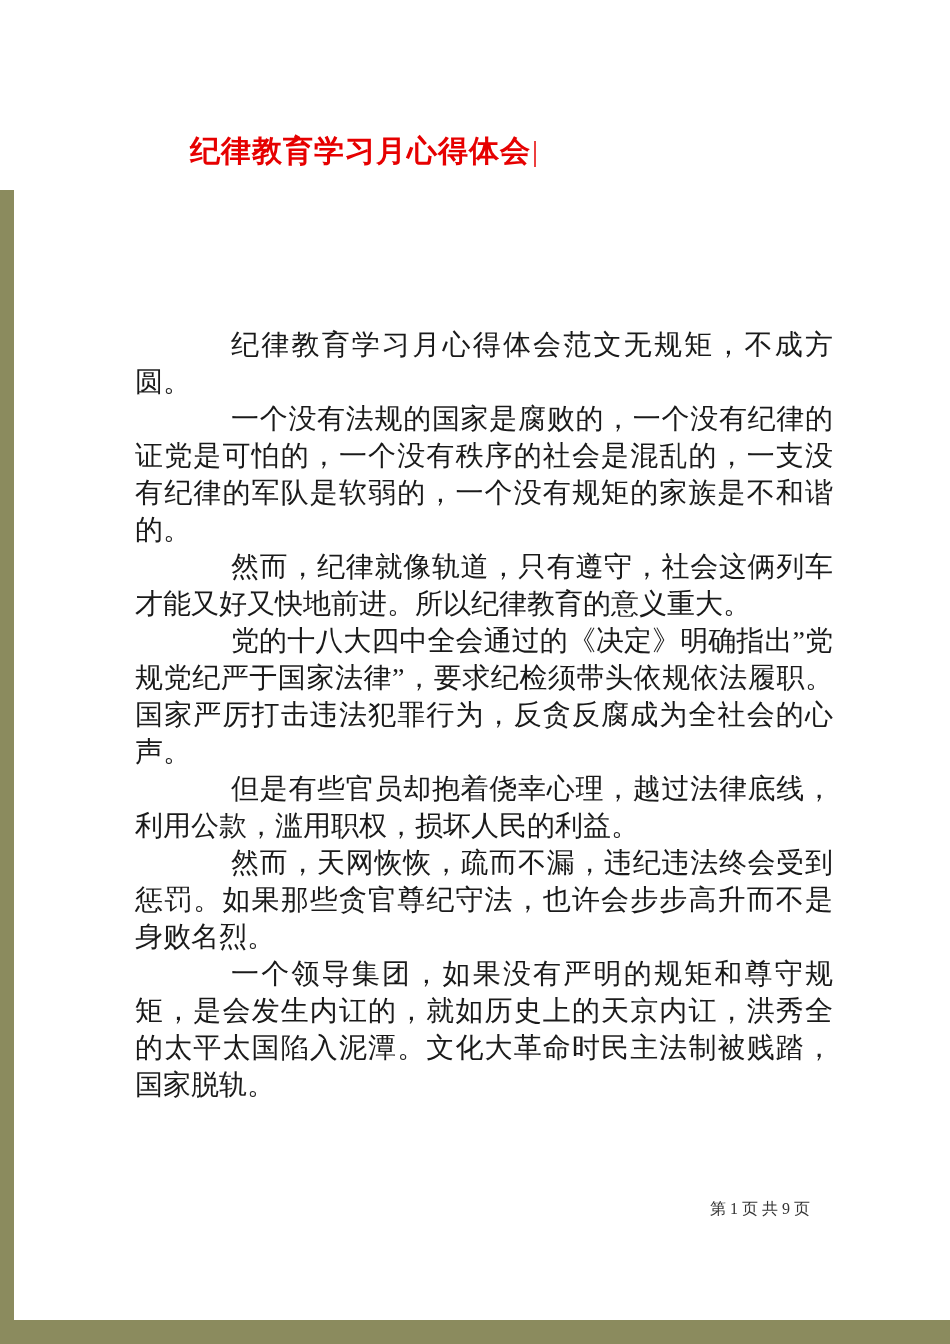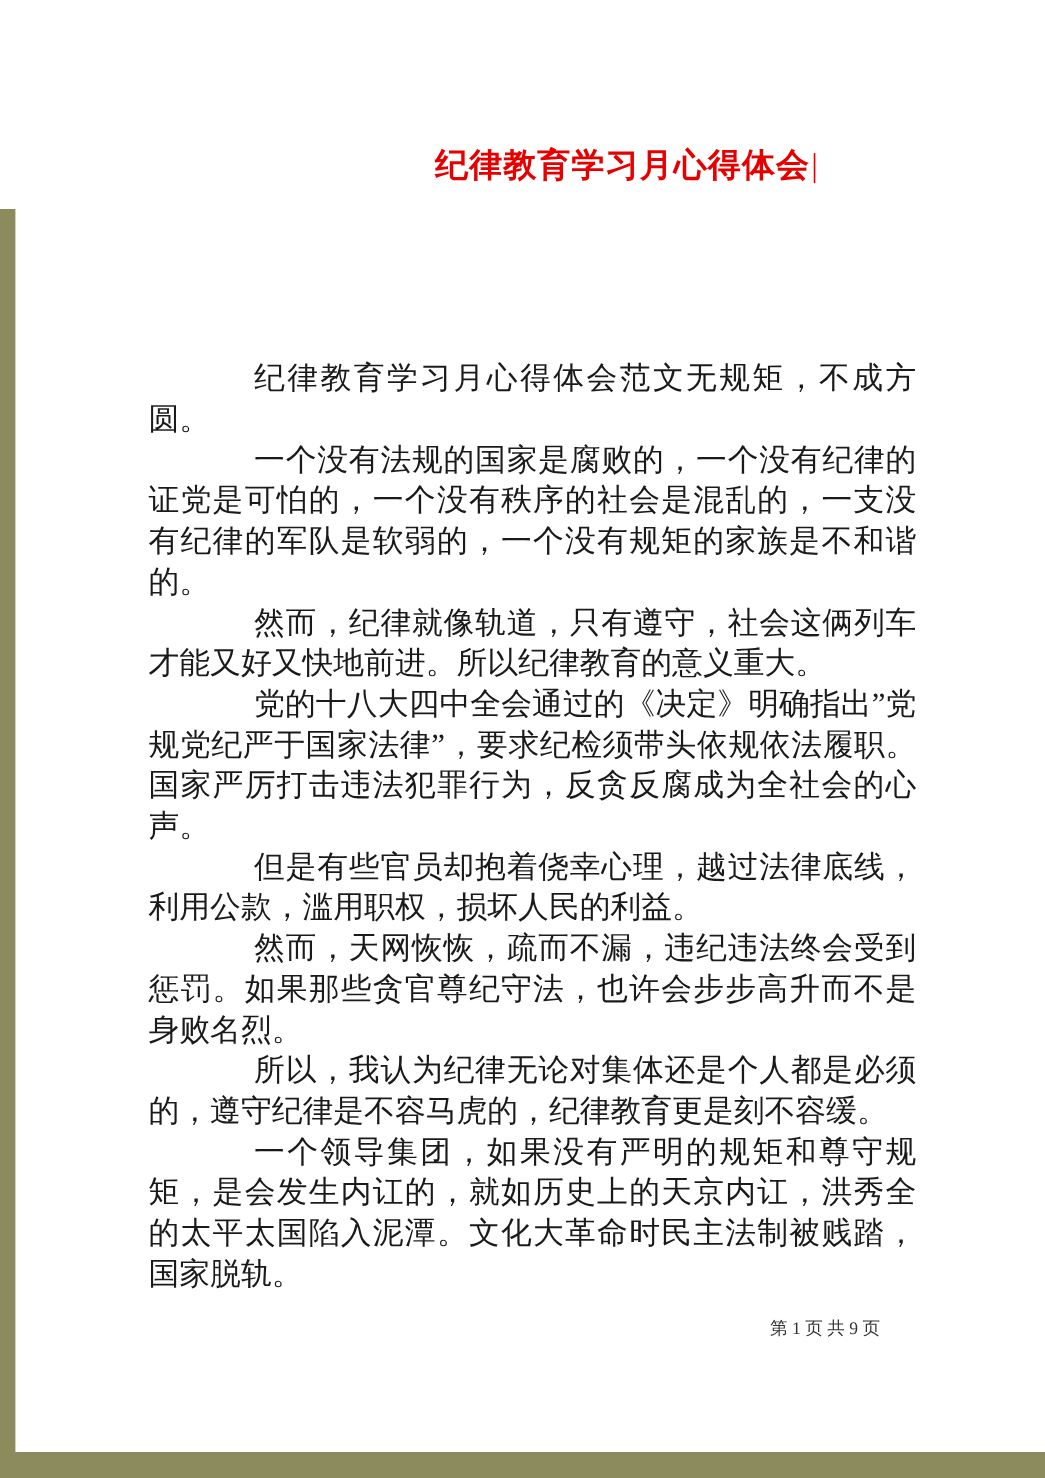--- a/index.html
+++ b/index.html
@@ -30,21 +30,21 @@
     width: 950px;
     height: 24px;
     background: #8b8b5e;
   }
   .title {
     position: absolute;
     top: 131px;
     left: 190px;
     width: 760px;
     margin: 0;
-    text-align: center;
+    text-align: left;
     font-size: 30px;
     line-height: 40px;
     font-weight: bold;
     color: #e60000;
     letter-spacing: 1px;
     white-space: nowrap;
   }
   .title .cursor {
     font-weight: normal;
     margin-left: 1px;
@@ -65,40 +65,39 @@
     text-indent: 96px;
   }
   .footer {
     position: absolute;
     top: 1199px;
     left: 700px;
     width: 110px;
     font-size: 16px;
     line-height: 20px;
     color: #333333;
-    text-align: left;
+    text-align: right;
     white-space: nowrap;
   }
 </style>
 </head>
 <body>
 
 <div class="page">
 
   <div class="border-left"></div>
   <div class="border-bottom"></div>
 
   <h1 class="title"><span>纪律教育学习月心得体会</span><span class="cursor">|</span></h1>
 
   <div class="content">
     <p>纪律教育学习月心得体会范文无规矩，不成方圆。</p>
     <p>一个没有法规的国家是腐败的，一个没有纪律的证党是可怕的，一个没有秩序的社会是混乱的，一支没有纪律的军队是软弱的，一个没有规矩的家族是不和谐的。</p>
     <p>然而，纪律就像轨道，只有遵守，社会这俩列车才能又好又快地前进。所以纪律教育的意义重大。</p>
     <p>党的十八大四中全会通过的《决定》明确指出”党规党纪严于国家法律”，要求纪检须带头依规依法履职。国家严厉打击违法犯罪行为，反贪反腐成为全社会的心声。</p>
     <p>但是有些官员却抱着侥幸心理，越过法律底线，利用公款，滥用职权，损坏人民的利益。</p>
     <p>然而，天网恢恢，疏而不漏，违纪违法终会受到惩罚。如果那些贪官尊纪守法，也许会步步高升而不是身败名烈。</p>
-    <p>所以，我认为纪律无论对集体还是个人都是必须的，遵守纪律是不容马虎的，纪律教育更是刻不容缓。</p>
     <p>一个领导集团，如果没有严明的规矩和尊守规矩，是会发生内讧的，就如历史上的天京内讧，洪秀全的太平太国陷入泥潭。文化大革命时民主法制被贱踏，国家脱轨。</p>
   </div>
 
   <div class="footer">第 1 页 共 9 页</div>
 
 </div>
 
 </body></html>

